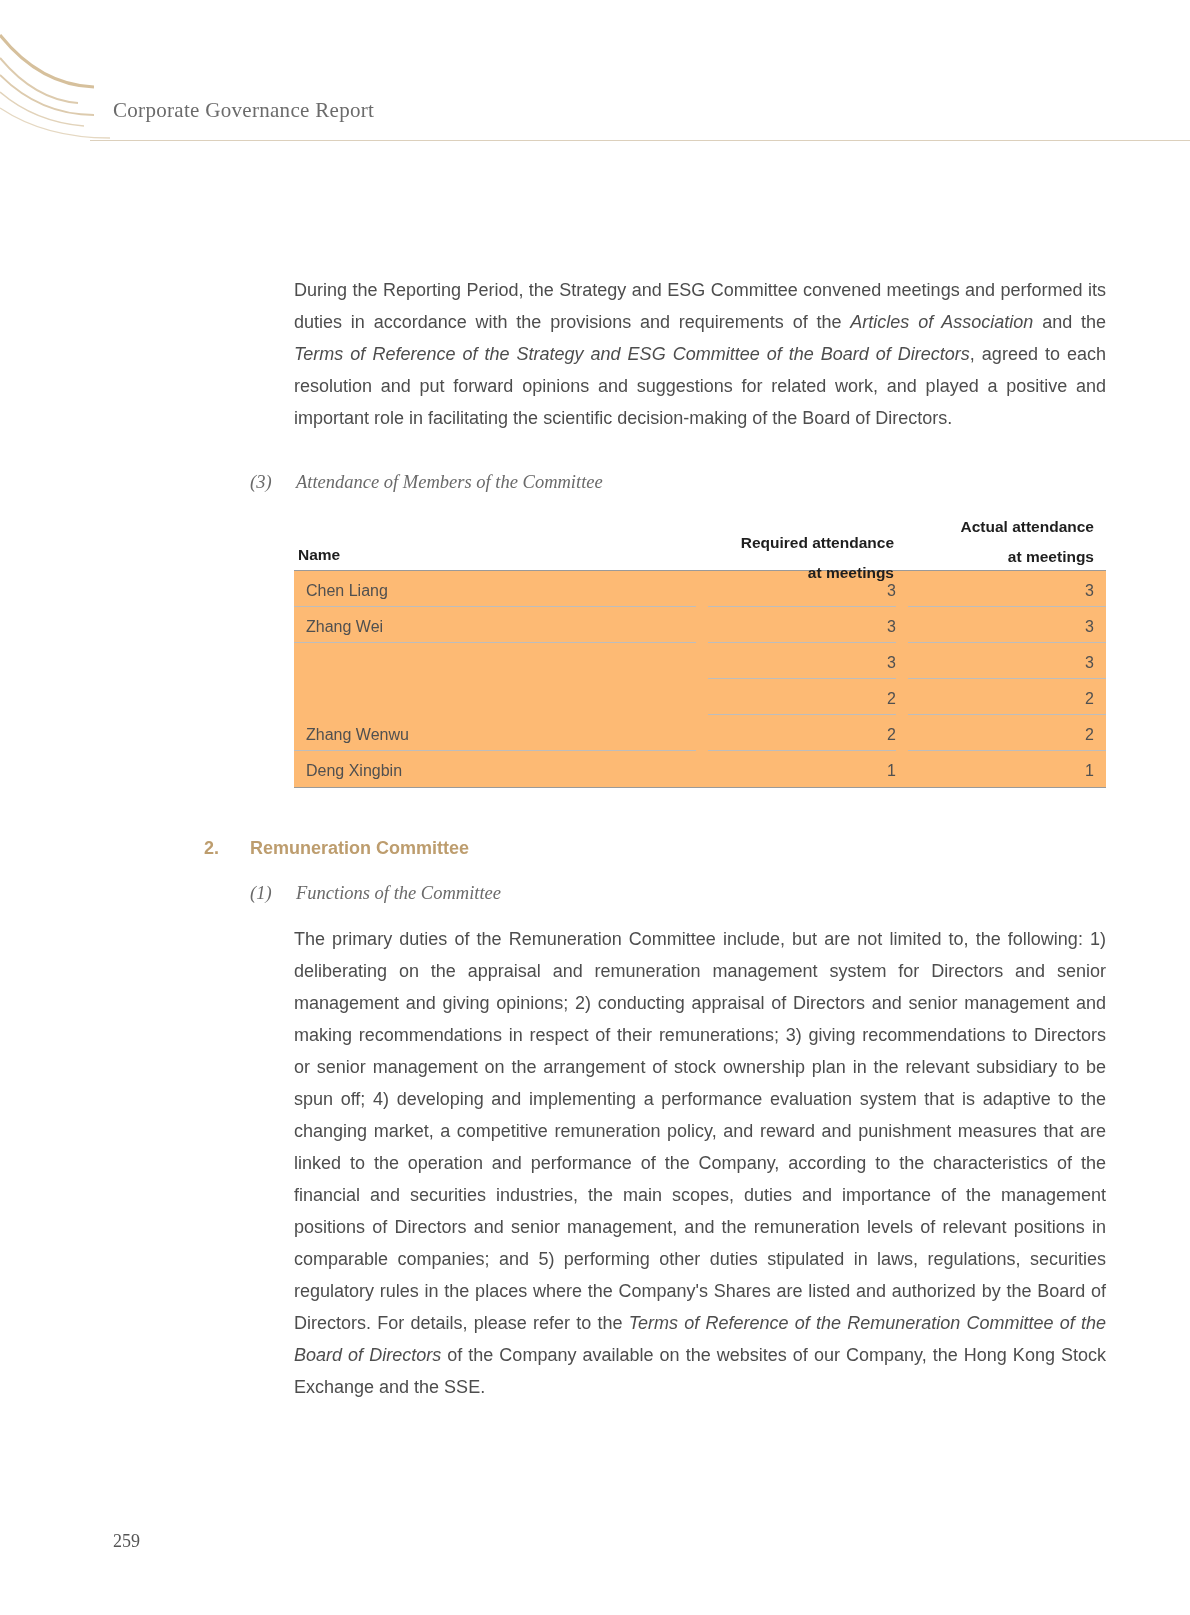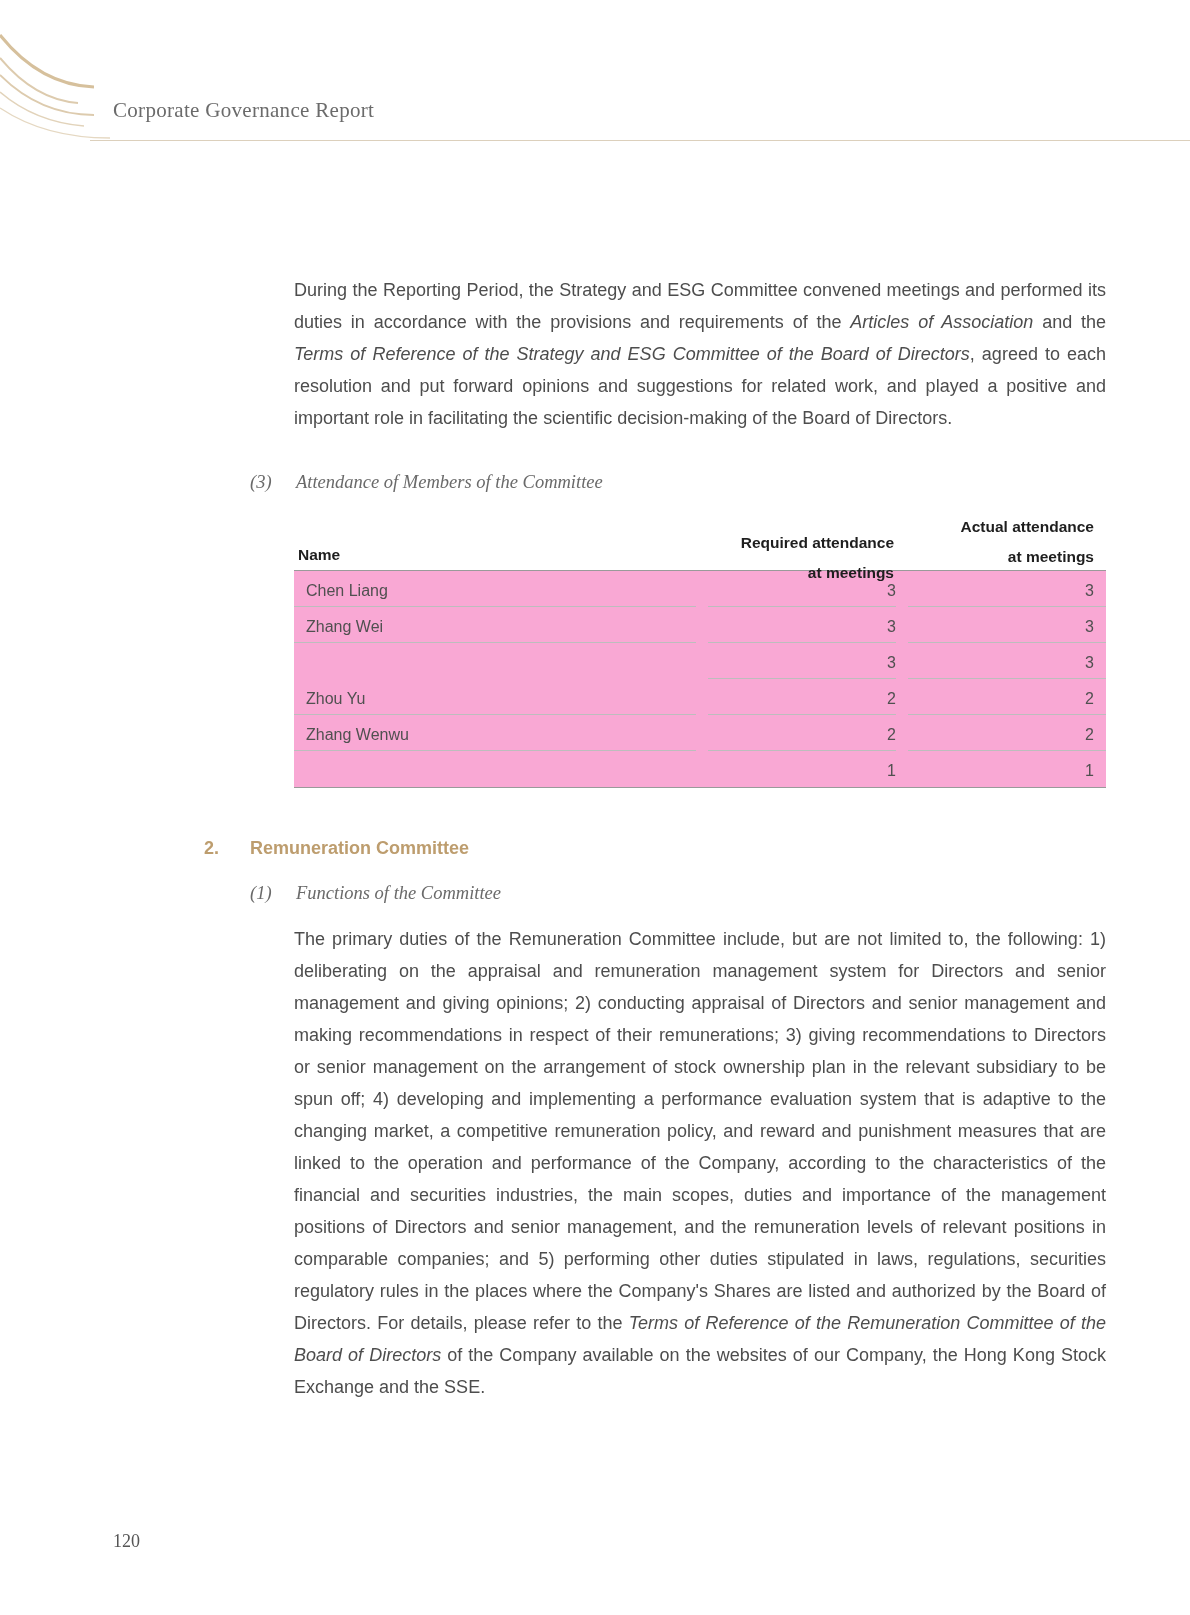--- a/index.html
+++ b/index.html
@@ -16,21 +16,21 @@
   .sub-num { left: 250px; }
   .sub-text { left: 296px; }
 
   .table { position: absolute; left: 294px; width: 812px; top: 512px; }
   .th-row { position: relative; height: 58px; border-bottom: 1px solid #9a9a9a; }
   .th { position: absolute; font-weight: bold; font-size: 15.5px; line-height: 30px; color: #1e1e1e; }
   .th-name { left: 4px; top: 28px; }
   .th-req { right: 212px; text-align: right; top: 16px; }
   .th-act { right: 12px; text-align: right; top: 0; }
 
-  .tbody { background: #f9a8d4; padding-top: 0; }
+  .tbody { background: #fdba74; padding-top: 0; }
   .tr { position: relative; height: 36px; }
   .td { position: absolute; bottom: 0; height: 36px; line-height: 40px; font-size: 16px; color: #505050; font-weight: 300; }
   .td-name { left: 0; width: 402px; padding-left: 12px; box-sizing: border-box; border-bottom: 1px solid #bdbdbd; }
   .td-req { left: 414px; width: 188px; text-align: right; padding-right: 0; box-sizing: border-box; border-bottom: 1px solid #bdbdbd; }
   .td-act { left: 614px; width: 198px; text-align: right; padding-right: 12px; box-sizing: border-box; border-bottom: 1px solid #bdbdbd; }
   .tr.last .td { border-bottom: none; }
   .tr.last { border-bottom: 1px solid #9a9a9a; }
 
   .section-heading { position: absolute; top: 838px; font-weight: bold; font-size: 18px; color: #bd9d6e; white-space: nowrap; }
   .sec-num { left: 204px; }
@@ -79,39 +79,39 @@
     <div class="tr">
       <div class="td td-name">Zhang Wei</div>
       <div class="td td-req">3</div>
       <div class="td td-act">3</div>
     </div>
     <div class="tr">
       <div class="td td-req">3</div>
       <div class="td td-act">3</div>
     </div>
     <div class="tr">
-      <div class="td td-name">Zhou Yu</div>
       <div class="td td-req">2</div>
       <div class="td td-act">2</div>
     </div>
     <div class="tr">
       <div class="td td-name">Zhang Wenwu</div>
       <div class="td td-req">2</div>
       <div class="td td-act">2</div>
     </div>
     <div class="tr last">
+      <div class="td td-name">Deng Xingbin</div>
       <div class="td td-req">1</div>
       <div class="td td-act">1</div>
     </div>
   </div>
 </div>
 
 <div class="section-heading sec-num">2.</div>
 <div class="section-heading sec-text">Remuneration Committee</div>
 
 <div class="sub-heading sub-num" style="top:883px;">(1)</div>
 <div class="sub-heading sub-text" style="top:883px;">Functions of the Committee</div>
 
 <div class="para" style="top:923px;">
   <span>The primary duties of the Remuneration Committee include, but are not limited to, the following: 1) deliberating on the appraisal and remuneration management system for Directors and senior management and giving opinions; 2) conducting appraisal of Directors and senior management and making recommendations in respect of their remunerations; 3) giving recommendations to Directors or senior management on the arrangement of stock ownership plan in the relevant subsidiary to be spun off; 4) developing and implementing a performance evaluation system that is adaptive to the changing market, a competitive remuneration policy, and reward and punishment measures that are linked to the operation and performance of the Company, according to the characteristics of the financial and securities industries, the main scopes, duties and importance of the management positions of Directors and senior management, and the remuneration levels of relevant positions in comparable companies; and 5) performing other duties stipulated in laws, regulations, securities regulatory rules in the places where the Company's Shares are listed and authorized by the Board of Directors. For details, please refer to the </span><i>Terms of Reference of the Remuneration Committee of the Board of Directors</i><span> of the Company available on the websites of our Company, the Hong Kong Stock Exchange and the SSE.</span>
 </div>
 
-<div class="page-number">120</div>
+<div class="page-number">259</div>
 
 </body></html>

